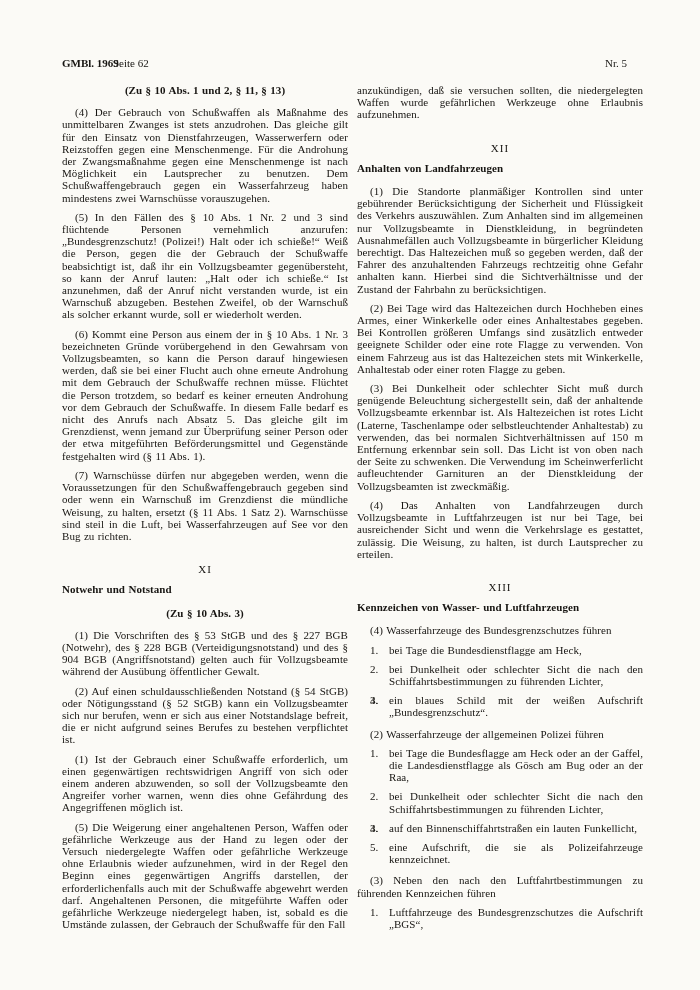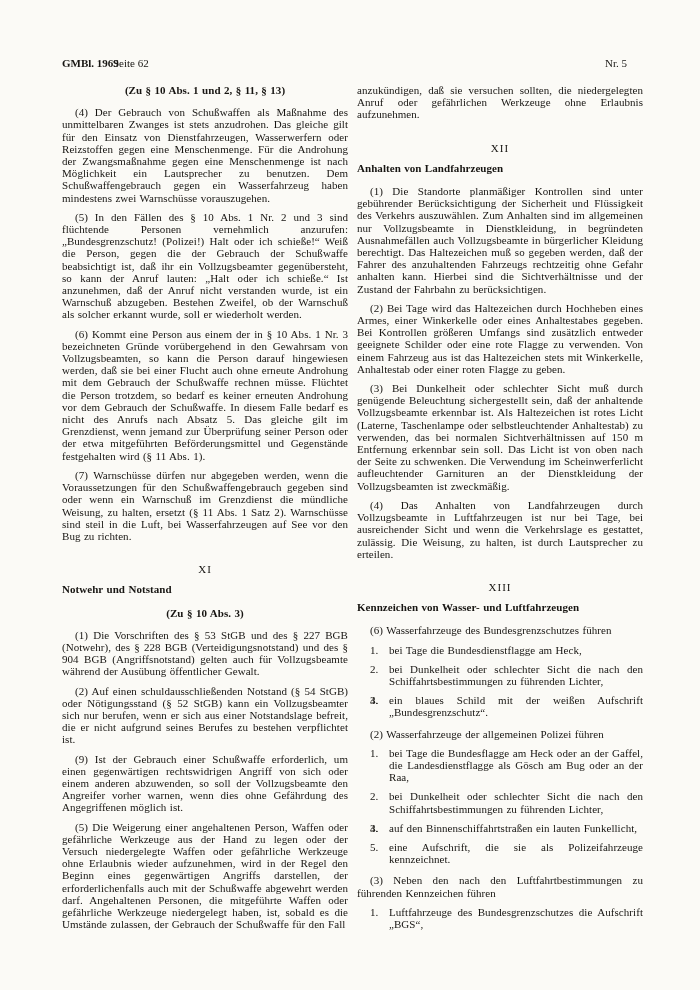--- a/index.html
+++ b/index.html
@@ -92,39 +92,39 @@
       <div class="para">(5) In den Fällen des § 10 Abs. 1 Nr. 2 und 3 sind flüchtende Personen vernehmlich anzurufen: „Bundesgrenzschutz! (Polizei!) Halt oder ich schieße!“ Weiß die Person, gegen die der Gebrauch der Schußwaffe beabsichtigt ist, daß ihr ein Vollzugsbeamter gegenübersteht, so kann der Anruf lauten: „Halt oder ich schieße.“ Ist anzunehmen, daß der Anruf nicht verstanden wurde, ist ein Warnschuß abzugeben. Bestehen Zweifel, ob der Warnschuß als solcher erkannt wurde, soll er wiederholt werden.</div>
       <div class="para">(6) Kommt eine Person aus einem der in § 10 Abs. 1 Nr. 3 bezeichneten Gründe vorübergehend in den Gewahrsam von Vollzugsbeamten, so kann die Person darauf hingewiesen werden, daß sie bei einer Flucht auch ohne erneute Androhung mit dem Gebrauch der Schußwaffe rechnen müsse. Flüchtet die Person trotzdem, so bedarf es keiner erneuten Androhung vor dem Gebrauch der Schußwaffe. In diesem Falle bedarf es nicht des Anrufs nach Absatz 5. Das gleiche gilt im Grenzdienst, wenn jemand zur Überprüfung seiner Person oder der etwa mitgeführten Beförderungsmittel und Gegenstände festgehalten wird (§ 11 Abs. 1).</div>
       <div class="para">(7) Warnschüsse dürfen nur abgegeben werden, wenn die Voraussetzungen für den Schußwaffengebrauch gegeben sind oder wenn ein Warnschuß im Grenzdienst die mündliche Weisung, zu halten, ersetzt (§ 11 Abs. 1 Satz 2). Warnschüsse sind steil in die Luft, bei Wasserfahrzeugen auf See vor den Bug zu richten.</div>
 
       <div class="sec-num">XI</div>
       <div class="sec-title">Notwehr und Notstand</div>
 
       <div class="ref-note">(Zu § 10 Abs. 3)</div>
       <div class="para">(1) Die Vorschriften des § 53 StGB und des § 227 BGB (Notwehr), des § 228 BGB (Verteidigungsnotstand) und des § 904 BGB (Angriffsnotstand) gelten auch für Vollzugsbeamte während der Ausübung öffentlicher Gewalt.</div>
       <div class="para">(2) Auf einen schuldausschließenden Notstand (§ 54 StGB) oder Nötigungsstand (§ 52 StGB) kann ein Vollzugsbeamter sich nur berufen, wenn er sich aus einer Notstandslage befreit, die er nicht aufgrund seines Berufes zu bestehen verpflichtet ist.</div>
-      <div class="para">(9) Ist der Gebrauch einer Schußwaffe erforderlich, um einen gegenwärtigen rechtswidrigen Angriff von sich oder einem anderen abzuwenden, so soll der Vollzugsbeamte den Angreifer vorher warnen, wenn dies ohne Gefährdung des Angegriffenen möglich ist.</div>
+      <div class="para">(1) Ist der Gebrauch einer Schußwaffe erforderlich, um einen gegenwärtigen rechtswidrigen Angriff von sich oder einem anderen abzuwenden, so soll der Vollzugsbeamte den Angreifer vorher warnen, wenn dies ohne Gefährdung des Angegriffenen möglich ist.</div>
       <div class="para">(5) Die Weigerung einer angehaltenen Person, Waffen oder gefährliche Werkzeuge aus der Hand zu legen oder der Versuch niedergelegte Waffen oder gefährliche Werkzeuge ohne Erlaubnis wieder aufzunehmen, wird in der Regel den Beginn eines gegenwärtigen Angriffs darstellen, der erforderlichenfalls auch mit der Schußwaffe abgewehrt werden darf. Angehaltenen Personen, die mitgeführte Waffen oder gefährliche Werkzeuge niedergelegt haben, ist, sobald es die Umstände zulassen, der Gebrauch der Schußwaffe für den Fall</div>
     </div>
 
     <div class="col">
-      <div class="para continuation" style="margin-top:0;">anzukündigen, daß sie versuchen sollten, die niedergelegten Anruf oder gefährlichen Werkzeuge ohne Erlaubnis aufzunehmen.</div>
+      <div class="para continuation" style="margin-top:0;">anzukündigen, daß sie versuchen sollten, die niedergelegten Waffen wurde gefährlichen Werkzeuge ohne Erlaubnis aufzunehmen.</div>
 
       <div class="sec-num">XII</div>
       <div class="sec-title">Anhalten von Landfahrzeugen</div>
 
       <div class="para">(1) Die Standorte planmäßiger Kontrollen sind unter gebührender Berücksichtigung der Sicherheit und Flüssigkeit des Verkehrs auszuwählen. Zum Anhalten sind im allgemeinen nur Vollzugsbeamte in Dienstkleidung, in begründeten Ausnahmefällen auch Vollzugsbeamte in bürgerlicher Kleidung berechtigt. Das Haltezeichen muß so gegeben werden, daß der Fahrer des anzuhaltenden Fahrzeugs rechtzeitig ohne Gefahr anhalten kann. Hierbei sind die Sichtverhältnisse und der Zustand der Fahrbahn zu berücksichtigen.</div>
       <div class="para">(2) Bei Tage wird das Haltezeichen durch Hochheben eines Armes, einer Winkerkelle oder eines Anhaltestabes gegeben. Bei Kontrollen größeren Umfangs sind zusätzlich entweder geeignete Schilder oder eine rote Flagge zu verwenden. Von einem Fahrzeug aus ist das Haltezeichen stets mit Winkerkelle, Anhaltestab oder einer roten Flagge zu geben.</div>
       <div class="para">(3) Bei Dunkelheit oder schlechter Sicht muß durch genügende Beleuchtung sichergestellt sein, daß der anhaltende Vollzugsbeamte erkennbar ist. Als Haltezeichen ist rotes Licht (Laterne, Taschenlampe oder selbstleuchtender Anhaltestab) zu verwenden, das bei normalen Sichtverhältnissen auf 150 m Entfernung erkennbar sein soll. Das Licht ist von oben nach der Seite zu schwenken. Die Verwendung im Scheinwerferlicht aufleuchtender Garnituren an der Dienstkleidung der Vollzugsbeamten ist zweckmäßig.</div>
       <div class="para">(4) Das Anhalten von Landfahrzeugen durch Vollzugsbeamte in Luftfahrzeugen ist nur bei Tage, bei ausreichender Sicht und wenn die Verkehrslage es gestattet, zulässig. Die Weisung, zu halten, ist durch Lautsprecher zu erteilen.</div>
 
       <div class="sec-num">XIII</div>
       <div class="sec-title">Kennzeichen von Wasser- und Luftfahrzeugen</div>
 
-      <div class="intro">(6) Wasserfahrzeuge des Bundesgrenzschutzes führen</div>
+      <div class="intro">(4) Wasserfahrzeuge des Bundesgrenzschutzes führen</div>
       <div class="num-item">
         <span class="item-num">1.</span>
         <span>bei Tage die Bundesdienstflagge am Heck,</span>
       </div>
       <div class="num-item">
         <span class="item-num">2.</span>
         <span>bei Dunkelheit oder schlechter Sicht die nach den Schiffahrtsbestimmungen zu führenden Lichter,</span>
       </div>
       <div class="num-item">
         <span class="item-num">3.</span>

